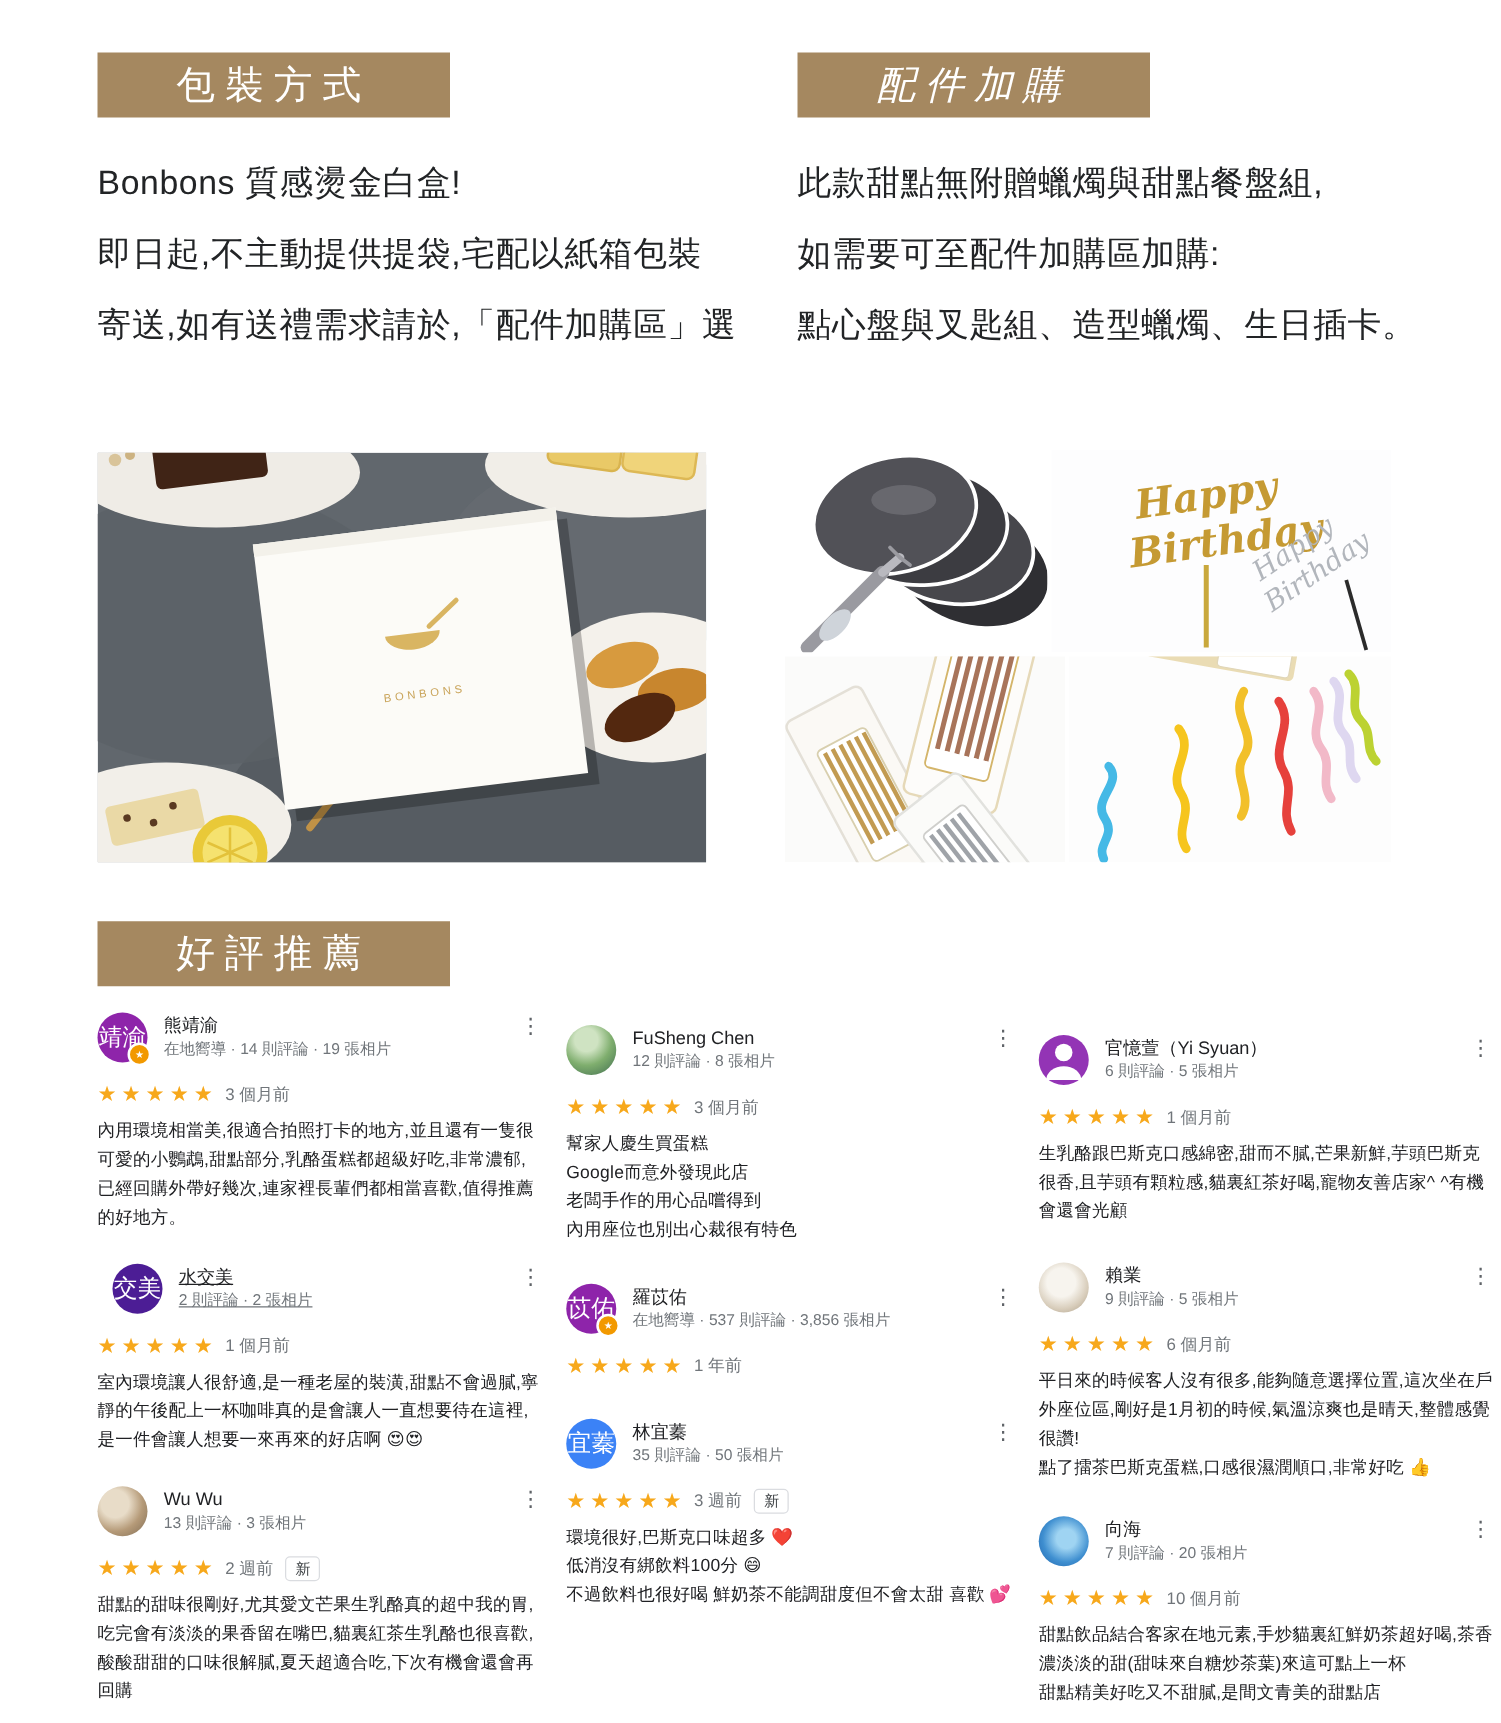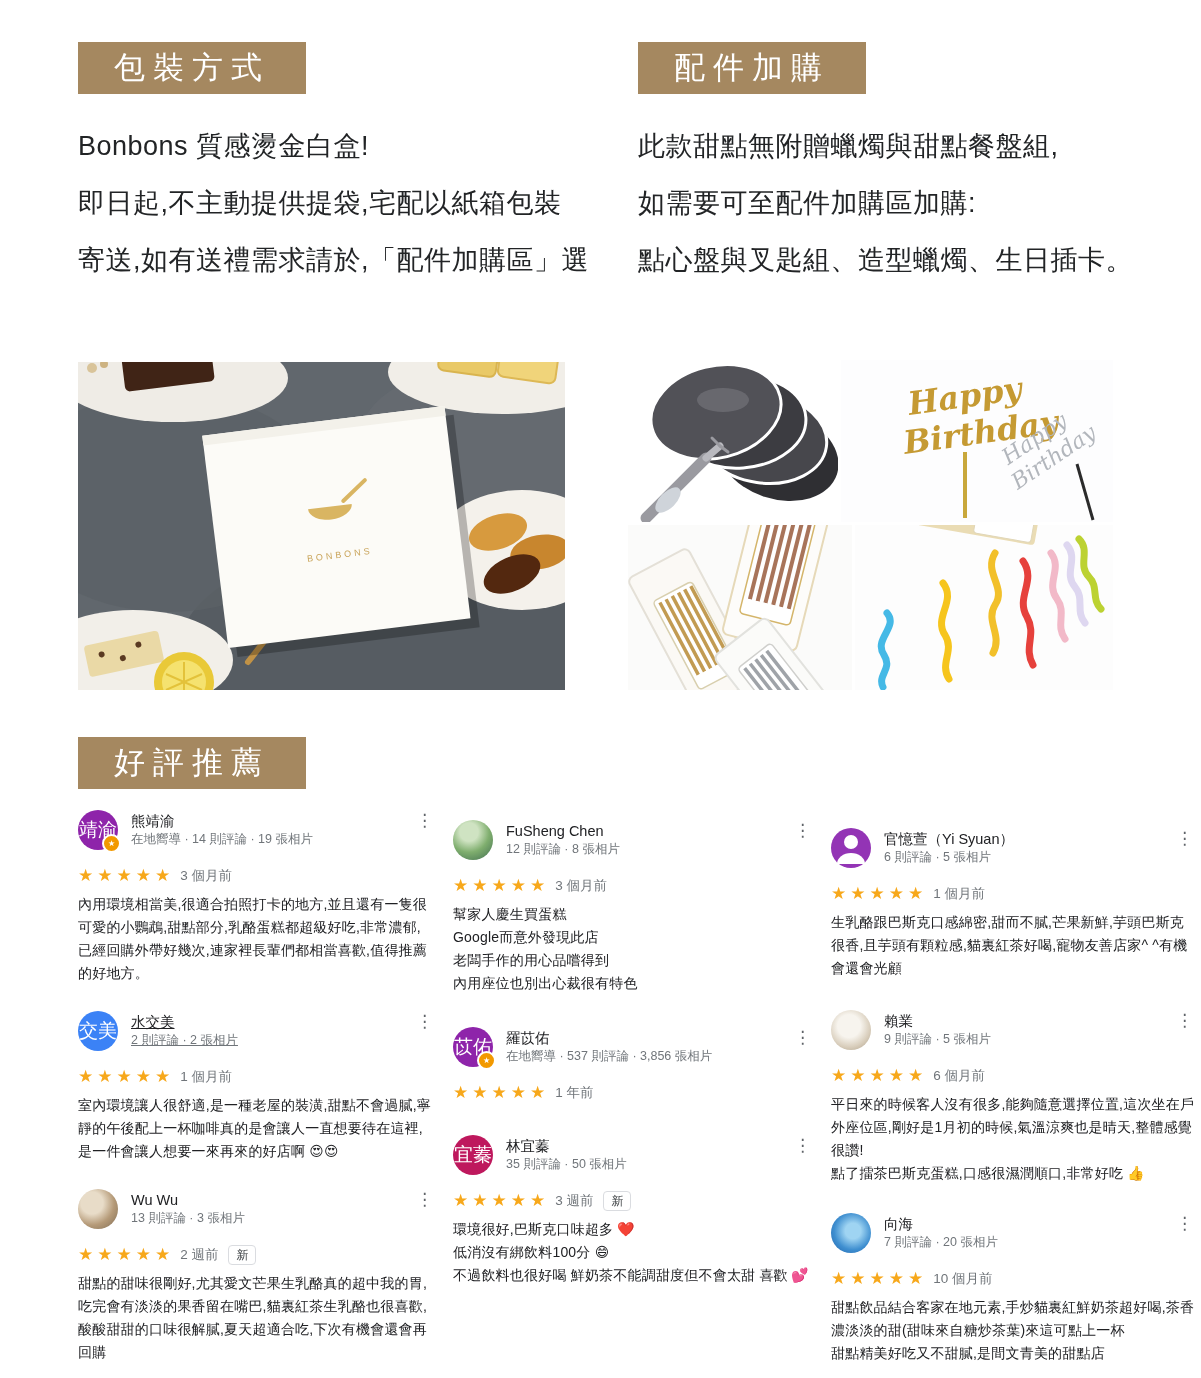--- a/index.html
+++ b/index.html
@@ -1,19 +1,19 @@
 <!DOCTYPE html>
 <html><head>
 <meta charset="utf-8">
 <style>
   html,body{margin:0;padding:0;background:#ffffff;}
   body{width:1201px;height:1378px;overflow:hidden;position:relative;
        font-family:"Liberation Sans","DejaVu Sans",sans-serif;color:#202124;}
   .hdr{position:absolute;height:52px;line-height:52px;background:#a58860;
-       color:#fff;font-size:31px;letter-spacing:8px;padding:0 36px;font-weight:500;}
+       color:#fff;font-size:31px;letter-spacing:8px;padding:0 63px;font-weight:500;}
 
   
   .para{position:absolute;width:515px;}
   .para p{margin:0;font-size:27px;line-height:57px;color:#222426;letter-spacing:0.5px;white-space:nowrap;}
 
   
   .photo-box{position:absolute;overflow:hidden;}
   .collage{position:absolute;}
   .collage .tile{position:absolute;overflow:hidden;background:#fff;}
   svg{display:block;}
@@ -24,22 +24,22 @@
   .rev-col{position:relative;}
   .rev-col.c2{padding-top:10px;}
   .rev-col.c3{padding-top:18px;}
 
   .review{position:relative;margin-bottom:24px;}
   .rev-head{position:relative;display:flex;align-items:center;min-height:44px;padding-right:24px;}
   .avatar{width:40px;height:40px;border-radius:50%;flex:0 0 40px;position:relative;
           display:flex;align-items:center;justify-content:center;}
   .av-text{color:#fff;font-size:19px;letter-spacing:0;}
   .av-purple{background:#8e24aa;}
-  .av-brown{background:#3b82f6;}
-  .av-green{background:#be185d;}
+  .av-brown{background:#4c1d95;margin-left:12px;}
+  .av-green{background:#3b82f6;}
   .av-violet{background:#9334b5;}
   .av-cat{background:radial-gradient(circle at 35% 35%,#e8dcc8 0 30%,#b59a78 60%,#7d6a52 100%);}
   .av-fusheng{background:radial-gradient(circle at 40% 30%,#cfe3c2 0 25%,#7fae6e 55%,#3e6b4f 100%);}
   .av-lai{background:radial-gradient(circle at 45% 40%,#f7f4ee 0 35%,#d8cdbb 65%,#a59780 100%);}
   .av-sea{background:radial-gradient(circle at 55% 45%,#9fd4f2 0 25%,#3f8fd0 60%,#1d5fa8 100%);}
   .lg-badge{position:absolute;right:-3px;bottom:-3px;width:15px;height:15px;border-radius:50%;
             background:#f29900;border:2px solid #fff;color:#fff;font-size:8px;line-height:15px;
             text-align:center;}
   .rev-id{margin-left:13px;min-width:0;}
   .rev-name{font-size:14.5px;color:#202124;line-height:19px;}
@@ -52,21 +52,21 @@
   .rev-time{margin-left:6px;font-size:13.5px;color:#70757a;}
   .new-badge{margin-left:10px;font-size:12px;color:#3c4043;border:1px solid #dadce0;
              border-radius:4px;padding:1px 7px;line-height:16px;}
   .rev-body{margin-top:7px;}
   .rev-body p{margin:0;font-size:14px;line-height:23px;color:#202124;letter-spacing:0.2px;}
 </style>
 </head>
 <body>
 
 <div class="hdr" style="left:78px;top:42px;">包裝方式</div>
-<div class="hdr" style="left:638px;top:42px;">配件加購</div>
+<div class="hdr" style="left:638px;top:42px;font-style:italic;">配件加購</div>
 
 <div class="para" style="left:78px;top:118px;">
   <p>Bonbons 質感燙金白盒!</p>
   <p>即日起,不主動提供提袋,宅配以紙箱包裝</p>
   <p>寄送,如有送禮需求請於,「配件加購區」選</p>
 </div>
 
 <div class="para" style="left:638px;top:118px;">
   <p>此款甜點無附贈蠟燭與甜點餐盤組,</p>
   <p>如需要可至配件加購區加購:</p>

